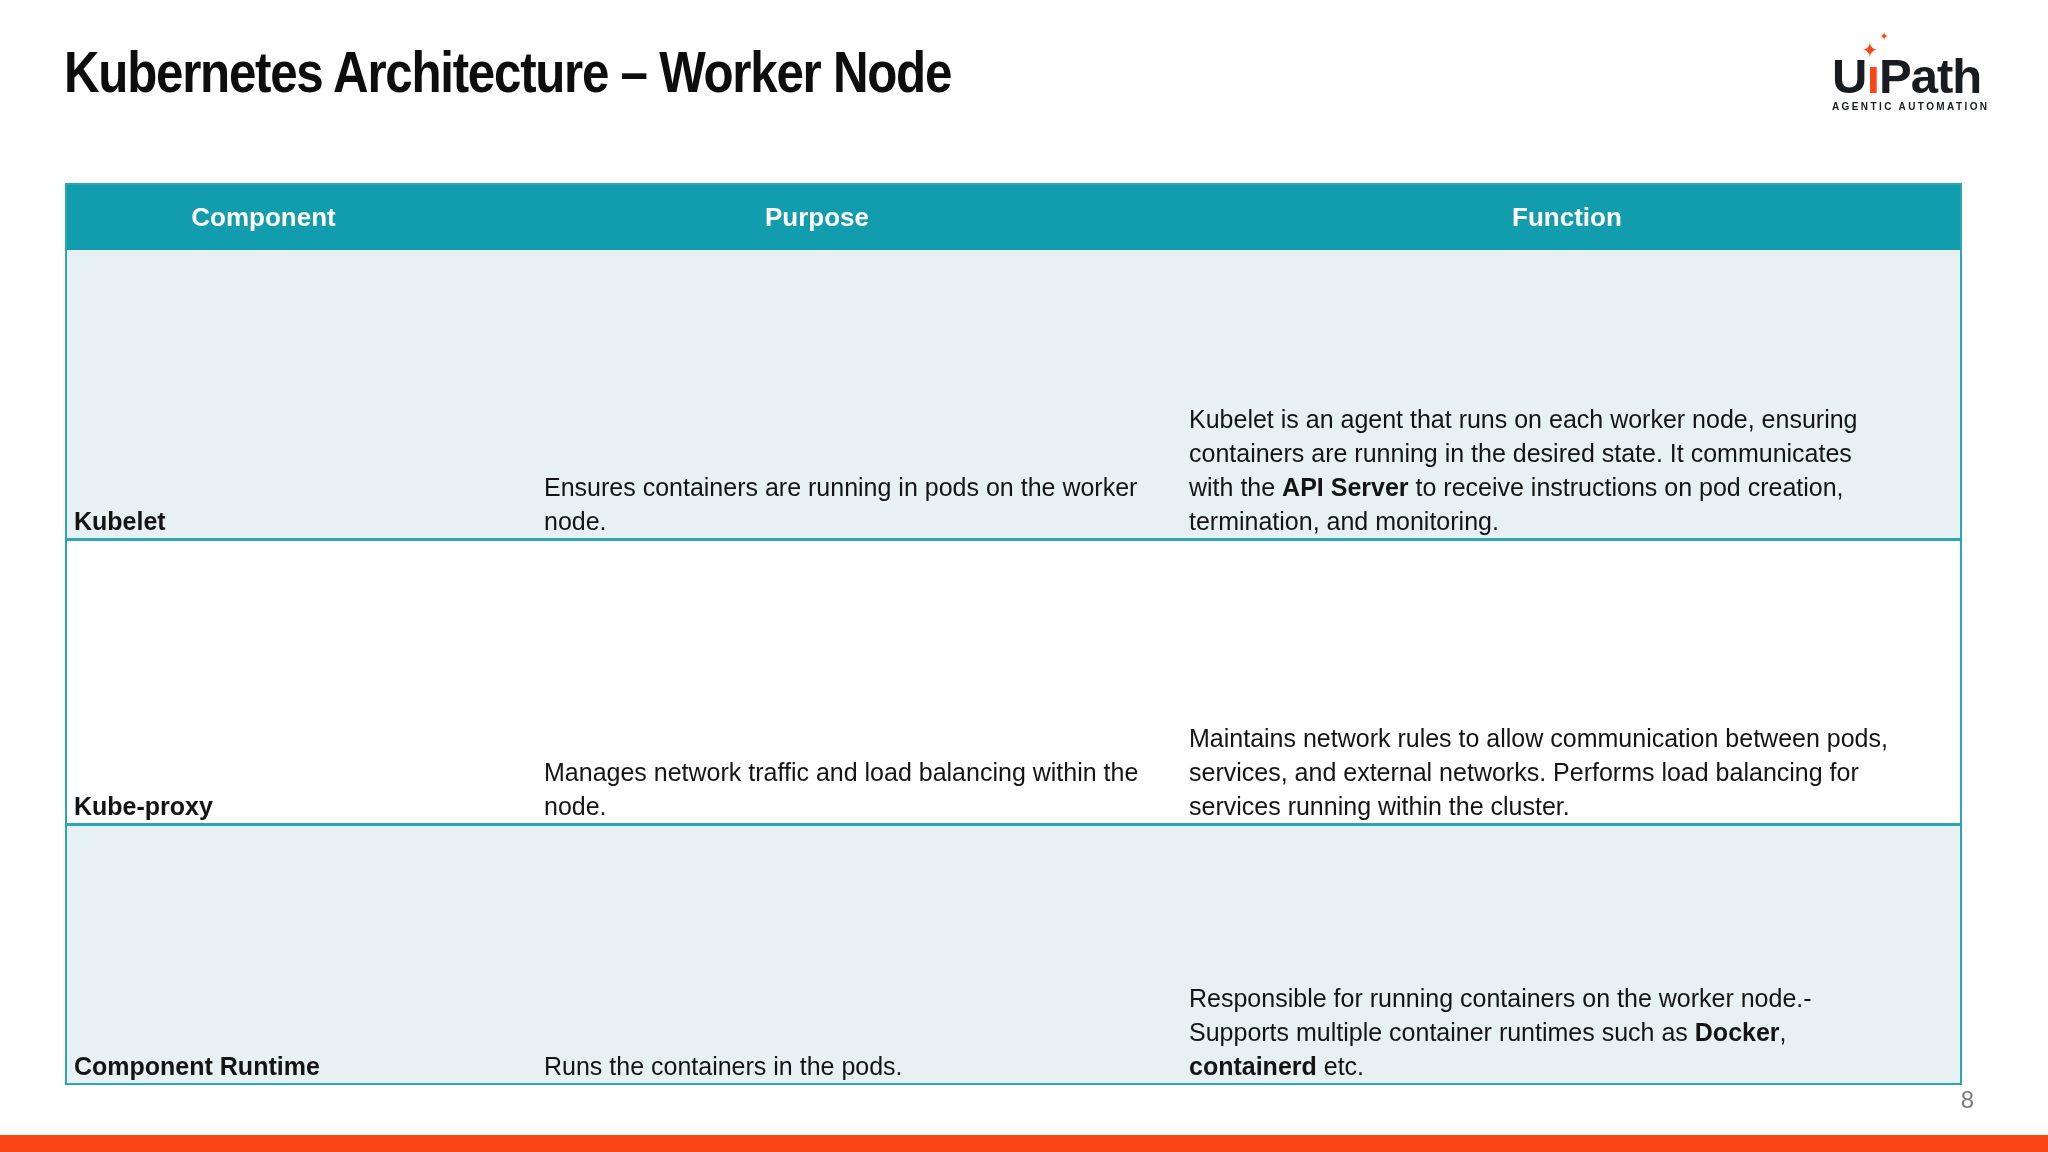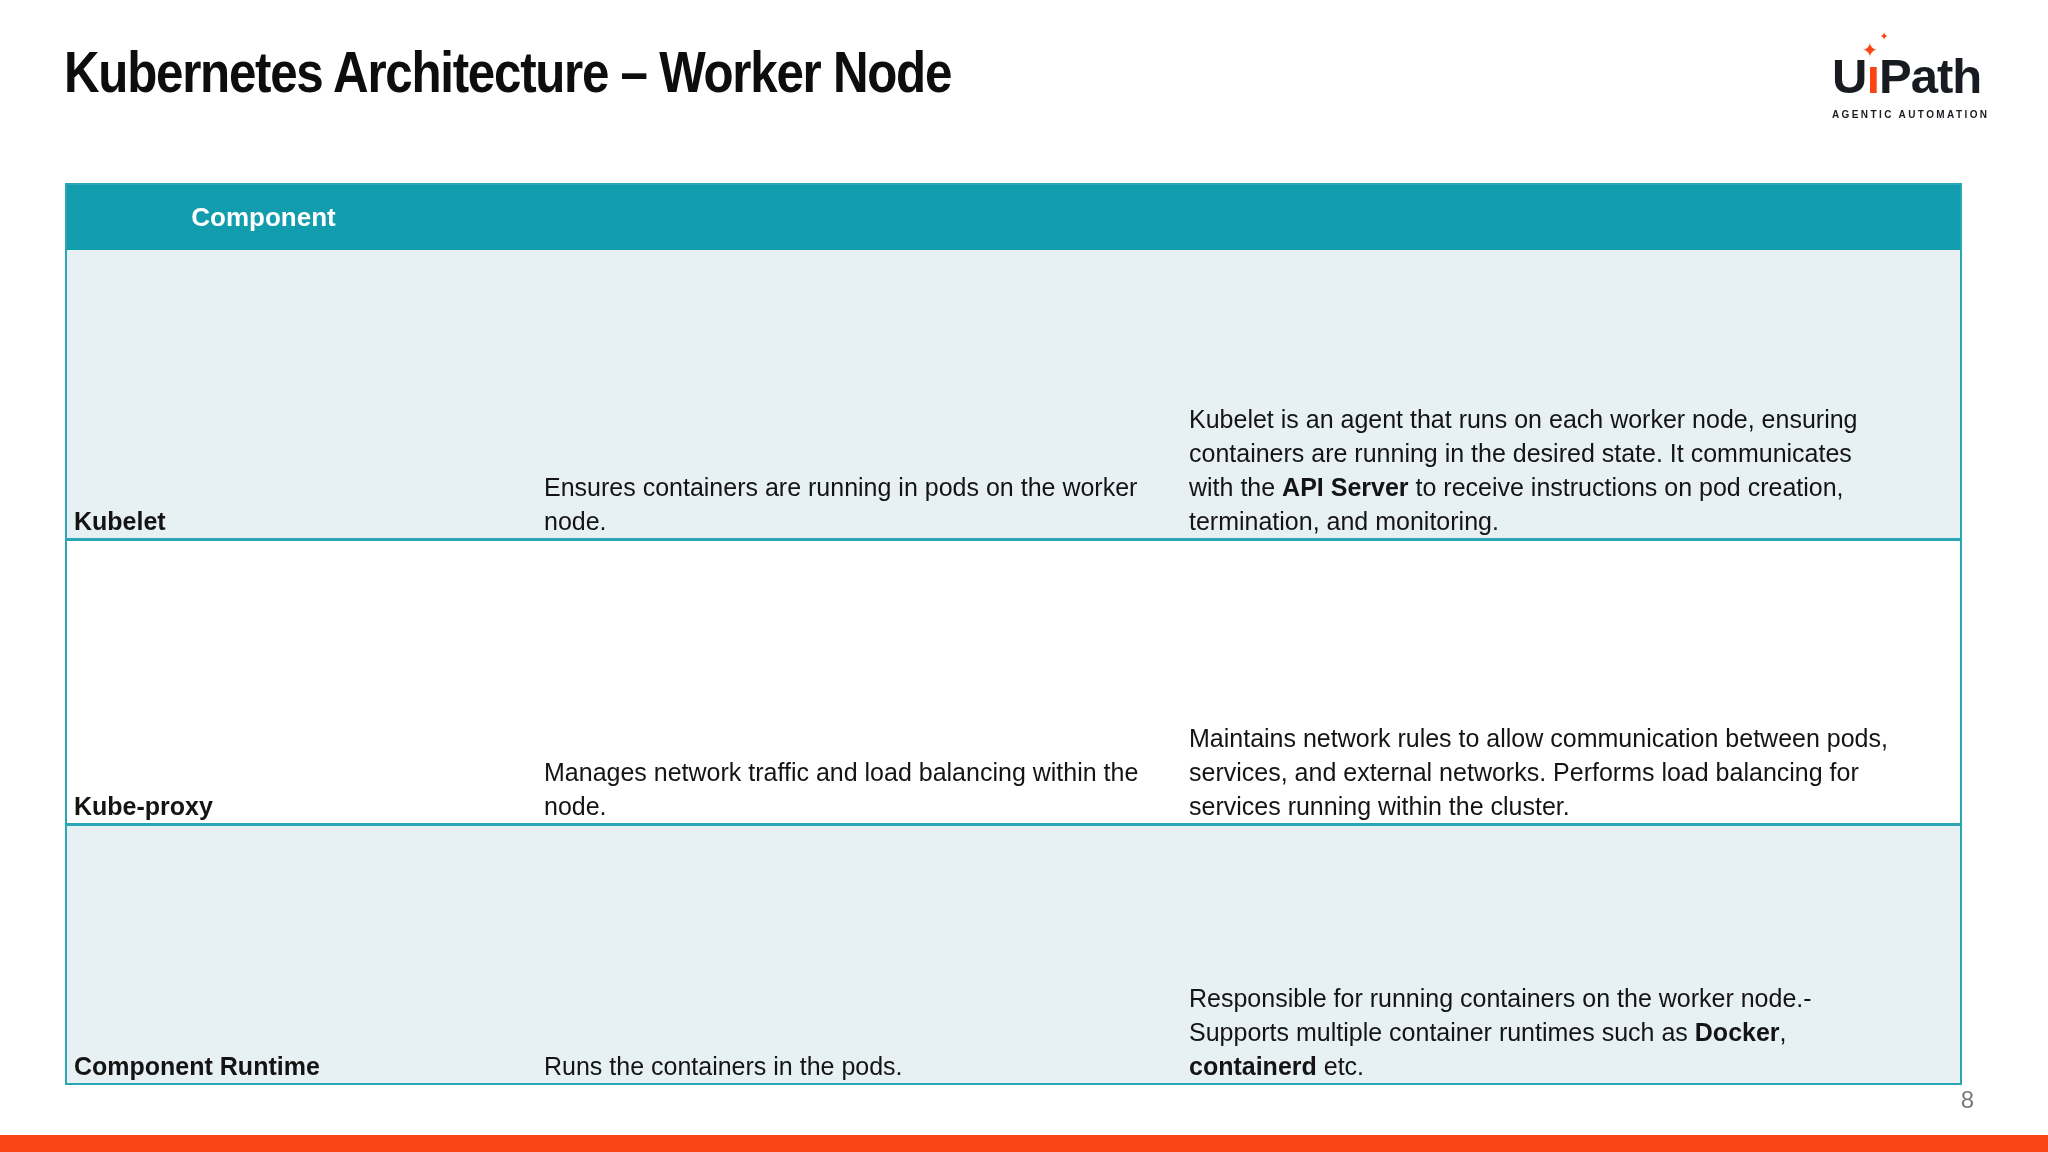--- a/index.html
+++ b/index.html
@@ -22,21 +22,21 @@
     color:#181c20;letter-spacing:-1px;white-space:nowrap;
   }
   .logo-i{position:relative;display:inline-block;color:var(--accent-orange,#FA4616);}
   .spark{
     position:absolute;color:var(--accent-orange,#FA4616);
     font-family:"DejaVu Sans",sans-serif;font-weight:400;line-height:1;
   }
   .spark.s1{left:-5px;top:-12px;font-size:20px;}
   .spark.s2{left:13px;top:-21px;font-size:11px;}
   .tagline{
-    margin-top:8px;font-size:10px;font-weight:700;
+    font-size:10px;font-weight:700;
     letter-spacing:2.4px;color:#181c20;white-space:nowrap;
   }
   
   .tbl{
     position:absolute;left:65px;top:183px;width:1897px;height:902px;
     box-sizing:border-box;border:2px solid var(--table-border,#2AA6B5);
     display:flex;flex-direction:column;
   }
   .thead{
     height:65px;flex:0 0 65px;background:var(--header-bg,#129DAE);
@@ -76,20 +76,22 @@
 <h1 class="title">Kubernetes Architecture – Worker Node</h1>
 
 <div class="logo">
   <div class="wordmark"><span>U</span><span class="logo-i"><span>ı</span><span class="spark s1">✦</span><span class="spark s2">✦</span></span><span>Path</span></div>
   <div class="tagline">AGENTIC AUTOMATION</div>
 </div>
 
 <div class="tbl">
   <div class="thead">
     <div class="th">Component</div>
+    <div class="th">Purpose</div>
+    <div class="th">Function</div>
   </div>
 
   <div class="trow r1 alt">
     <div class="td c1">Kubelet</div>
     <div class="td c2">
         <span>Ensures containers are running in pods on the worker node.</span>
       </div>
     <div class="td c3">
         <span><span>Kubelet is an agent that runs on each worker node, ensuring containers are running in the desired state. It communicates with the </span><span class="b">API Server</span><span> to receive instructions on pod creation, termination, and monitoring.</span></span>
       </div>

